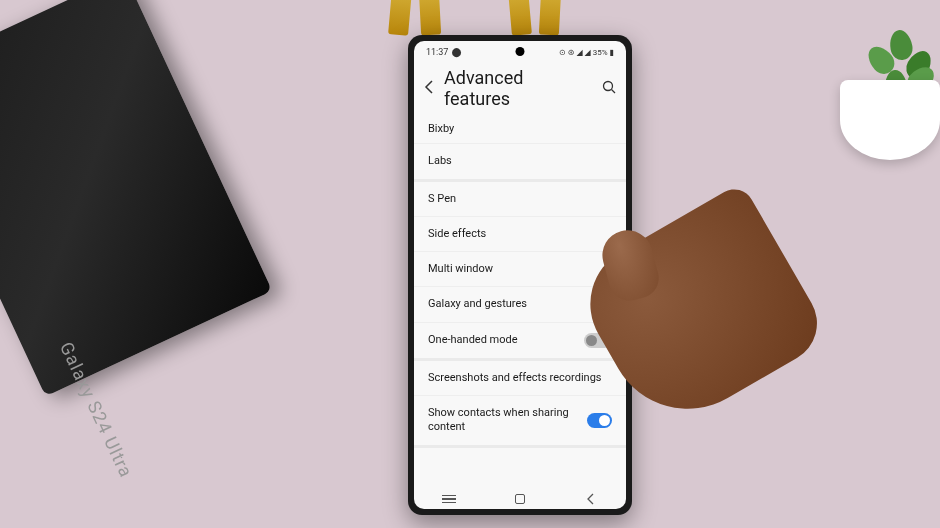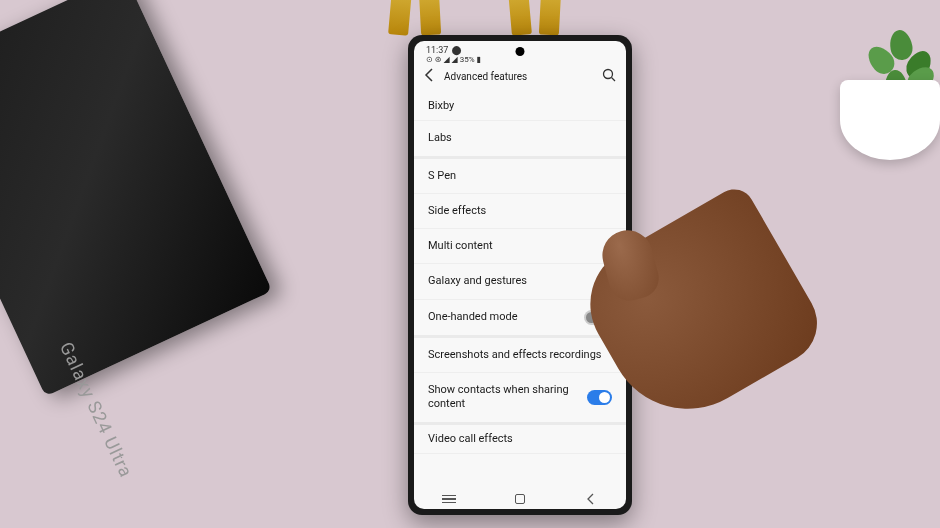--- a/index.html
+++ b/index.html
@@ -156,26 +156,25 @@
       height: 9px;
       background: #000;
       border-radius: 50%;
       z-index: 100;
     }
     
     
     .status-bar {
       display: flex;
       justify-content: space-between;
-      align-items: flex-start;
+      align-items: center;
       padding: 4px 12px 2px;
       font-size: 9px;
       color: #333;
       height: 20px;
-      flex-direction: column;
     }
     
     .status-left {
       display: flex;
       align-items: center;
       gap: 3px;
     }
     
     .status-right {
       display: flex;
@@ -193,21 +192,21 @@
     }
     
     .back-btn {
       font-size: 16px;
       color: #333;
       cursor: pointer;
     }
     
     .header-title {
       flex: 1;
-      font-size: 10px;
+      font-size: 18px;
       color: #1a1a1a;
       font-weight: 400;
     }
     
     .search-btn {
       font-size: 14px;
       color: #333;
       cursor: pointer;
     }
     
@@ -393,21 +392,21 @@
 
       <div class="setting-item">
         <span class="setting-label">S Pen</span>
       </div>
 
       <div class="setting-item">
         <span class="setting-label">Side effects</span>
       </div>
 
       <div class="setting-item">
-        <span class="setting-label">Multi content</span>
+        <span class="setting-label">Multi window</span>
       </div>
 
       <div class="setting-item">
         <span class="setting-label">Galaxy and gestures</span>
       </div>
 
       <div class="setting-item section-break">
         <span class="setting-label">One-handed mode</span>
         <div class="toggle off">
           <div class="toggle-knob"></div>
@@ -418,23 +417,20 @@
         <span class="setting-label">Screenshots and effects recordings</span>
       </div>
 
       <div class="setting-item section-break">
         <span class="setting-label">Show contacts when sharing content</span>
         <div class="toggle on">
           <div class="toggle-knob"></div>
         </div>
       </div>
 
-      <div class="setting-item compact">
-        <span class="setting-label">Video call effects</span>
-      </div>
 
     </div>
 
     <div class="nav-bar">
       <div class="nav-btn">
         <div class="nav-recent">
           <span></span>
             <span></span>
             <span></span>
         </div>

